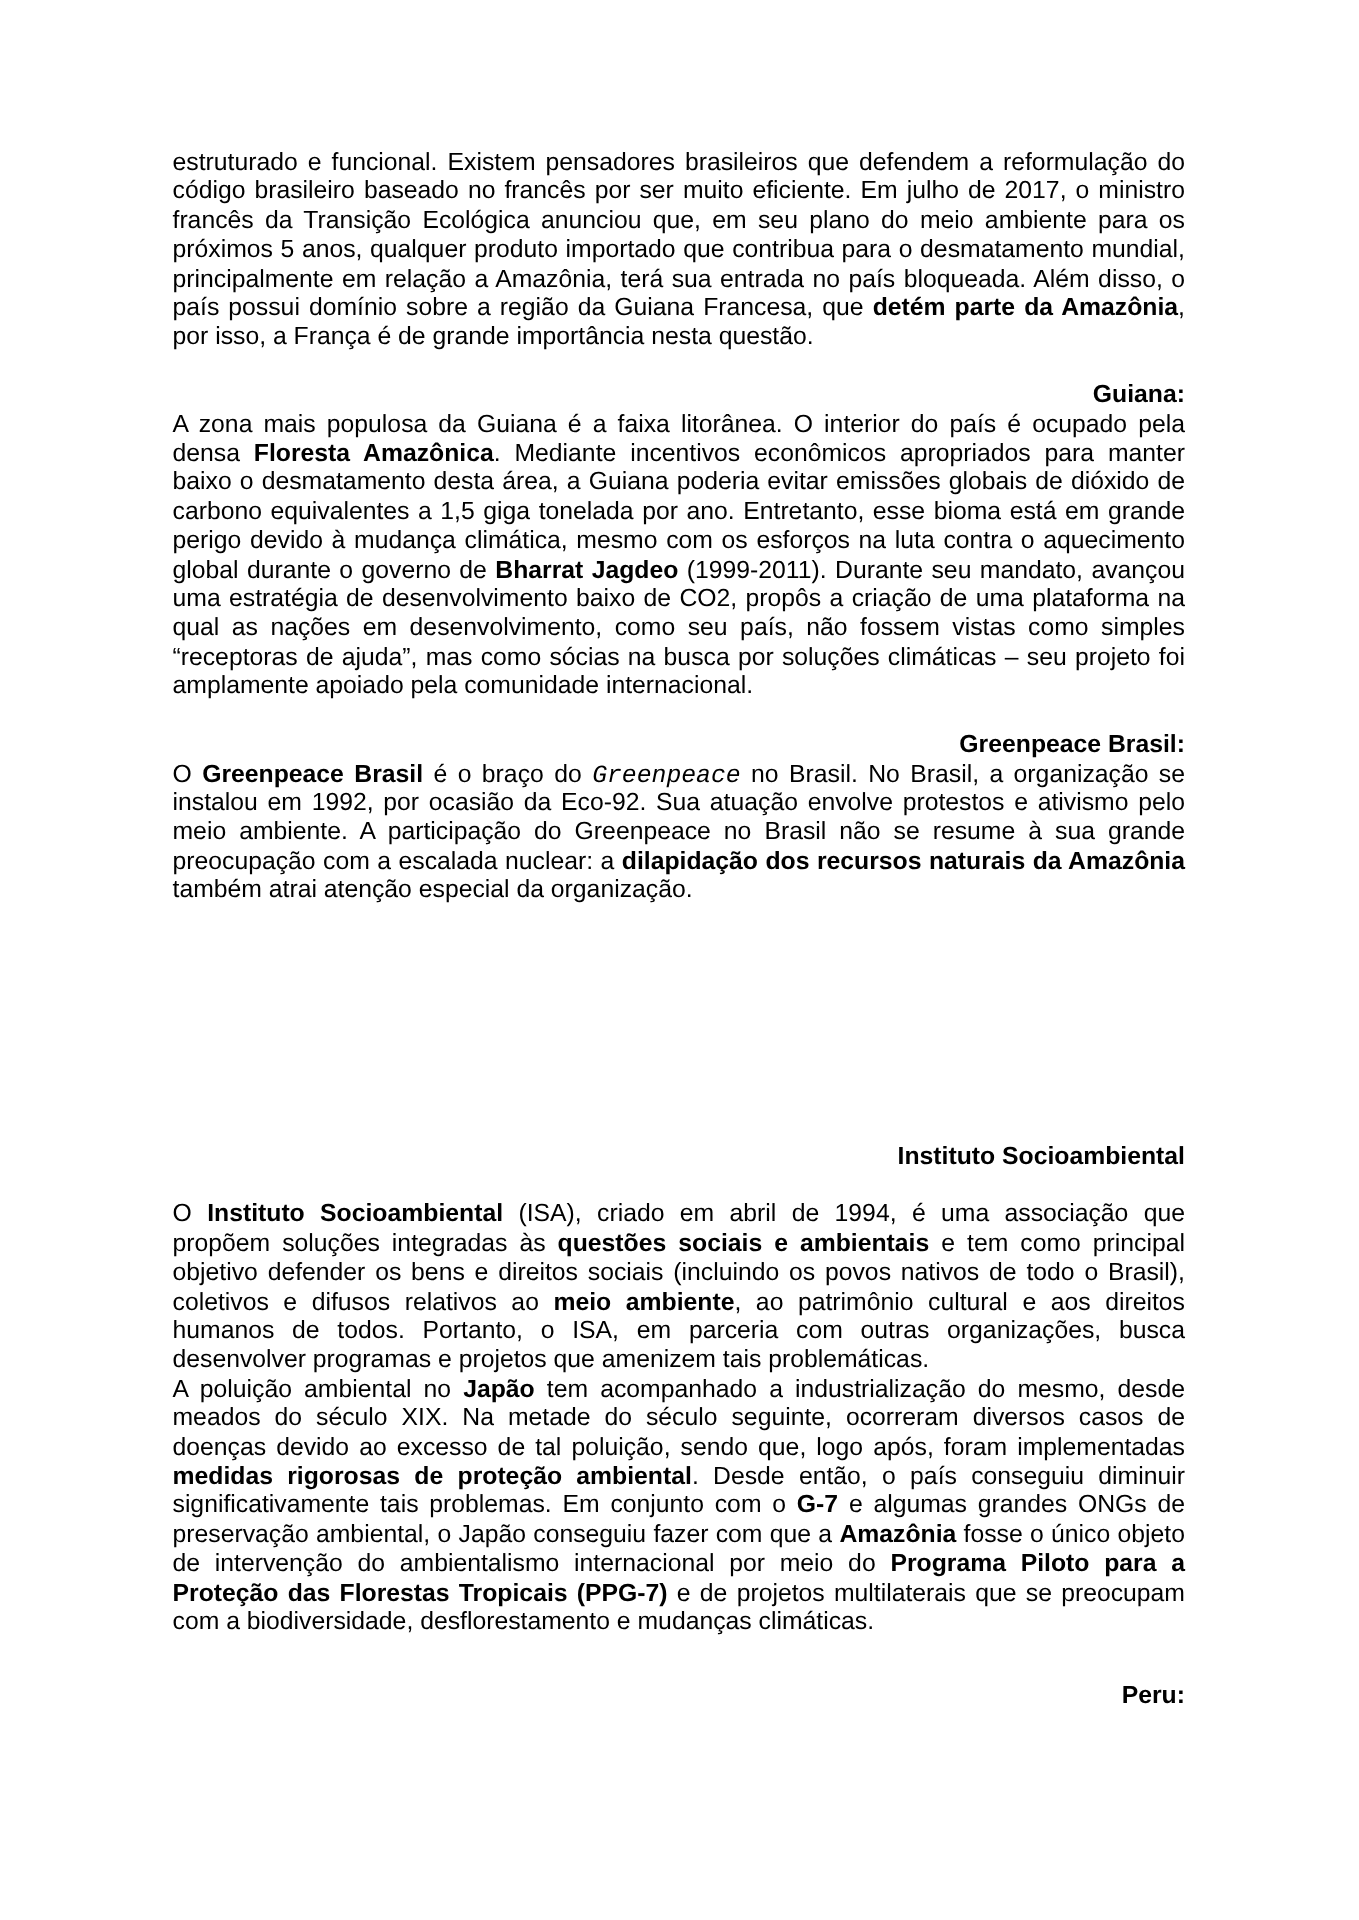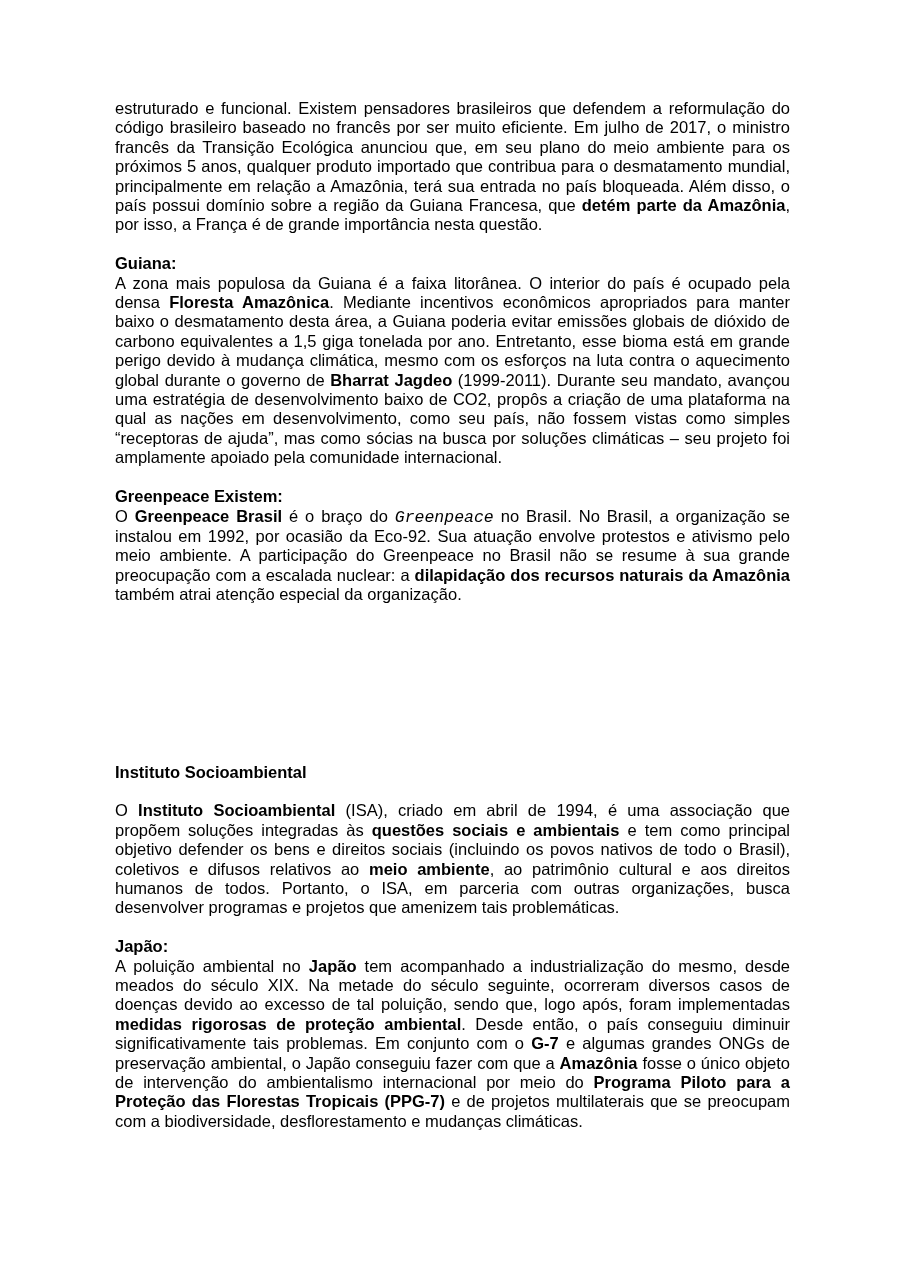--- a/index.html
+++ b/index.html
@@ -24,21 +24,21 @@
     left: 115px;
     width: 675px;
   }
   .para {
     margin: 0;
     text-align: justify;
   }
   .heading {
     margin: 19.4px 0 0 0;
     font-weight: 700;
-    text-align: left;
+    text-align: right;
   }
   .sp-line { margin-top: 19.4px; }
   .sp-big  { margin-top: 158px; }
   .sp-peru { margin-top: 30px; }
   .b { font-weight: 700; }
   .i { font-style: italic; font-family: Liberation Mono, monospace; }
   .page-number {
     position: absolute;
     top: 1186px;
     left: 115px;
@@ -51,28 +51,28 @@
 
 <div class="page">
   <div class="content">
 
     <p class="para"><span>estruturado e funcional. Existem pensadores brasileiros que defendem a reformulação do código brasileiro baseado no francês por ser muito eficiente. Em julho de 2017, o ministro francês da Transição Ecológica anunciou que, em seu plano do meio ambiente para os próximos 5 anos, qualquer produto importado que contribua para o desmatamento mundial, principalmente em relação a Amazônia, terá sua entrada no país bloqueada. Além disso, o país possui domínio sobre a região da Guiana Francesa, que </span><span class="b">detém parte da Amazônia</span><span>, por isso, a França é de grande importância nesta questão.</span></p>
 
     <p class="heading">Guiana:</p>
 
     <p class="para"><span>A zona mais populosa da Guiana é a faixa litorânea. O interior do país é ocupado pela densa </span><span class="b">Floresta Amazônica</span><span>. Mediante incentivos econômicos apropriados para manter baixo o desmatamento desta área, a Guiana poderia evitar emissões globais de dióxido de carbono equivalentes a 1,5 giga tonelada por ano. Entretanto, esse bioma está em grande perigo devido à mudança climática, mesmo com os esforços na luta contra o aquecimento global durante o governo de </span><span class="b">Bharrat Jagdeo</span><span> (1999-2011). Durante seu mandato, avançou uma estratégia de desenvolvimento baixo de CO2, propôs a criação de uma plataforma na qual as nações em desenvolvimento, como seu país, não fossem vistas como simples “receptoras de ajuda”, mas como sócias na busca por soluções climáticas – seu projeto foi amplamente apoiado pela comunidade internacional.</span></p>
 
-    <p class="heading">Greenpeace Existem:</p>
+    <p class="heading">Greenpeace Brasil:</p>
 
     <p class="para"><span>O </span><span class="b">Greenpeace Brasil</span><span> é o braço do </span><span class="i">Greenpeace</span><span> no Brasil. No Brasil, a organização se instalou em 1992, por ocasião da Eco-92. Sua atuação envolve protestos e ativismo pelo meio ambiente. A participação do Greenpeace no Brasil não se resume à sua grande preocupação com a escalada nuclear: a </span><span class="b">dilapidação dos recursos naturais da Amazônia</span><span> também atrai atenção especial da organização.</span></p>
 
     <p class="heading sp-big">Instituto Socioambiental</p>
 
     <p class="para sp-line"><span>O </span><span class="b">Instituto Socioambiental</span><span> (ISA), criado em abril de 1994, é uma associação que propõem soluções integradas às </span><span class="b">questões sociais e ambientais</span><span> e tem como principal objetivo defender os bens e direitos sociais (incluindo os povos nativos de todo o Brasil), coletivos e difusos relativos ao </span><span class="b">meio ambiente</span><span>, ao patrimônio cultural e aos direitos humanos de todos. Portanto, o ISA, em parceria com outras organizações, busca desenvolver programas e projetos que amenizem tais problemáticas.</span></p>
 
-    <p class="heading">Japão:</p>
 
     <p class="para"><span>A poluição ambiental no </span><span class="b">Japão</span><span> tem acompanhado a industrialização do mesmo, desde meados do século XIX. Na metade do século seguinte, ocorreram diversos casos de doenças devido ao excesso de tal poluição, sendo que, logo após, foram implementadas </span><span class="b">medidas rigorosas de proteção ambiental</span><span>. Desde então, o país conseguiu diminuir significativamente tais problemas. Em conjunto com o </span><span class="b">G-7</span><span> e algumas grandes ONGs de preservação ambiental, o Japão conseguiu fazer com que a </span><span class="b">Amazônia</span><span> fosse o único objeto de intervenção do ambientalismo internacional por meio do </span><span class="b">Programa Piloto para a Proteção das Florestas Tropicais (PPG-7)</span><span> e de projetos multilaterais que se preocupam com a biodiversidade, desflorestamento e mudanças climáticas.</span></p>
 
+    <p class="heading sp-peru">Peru:</p>
 
   </div>
 
 </div>
 
 </body></html>

